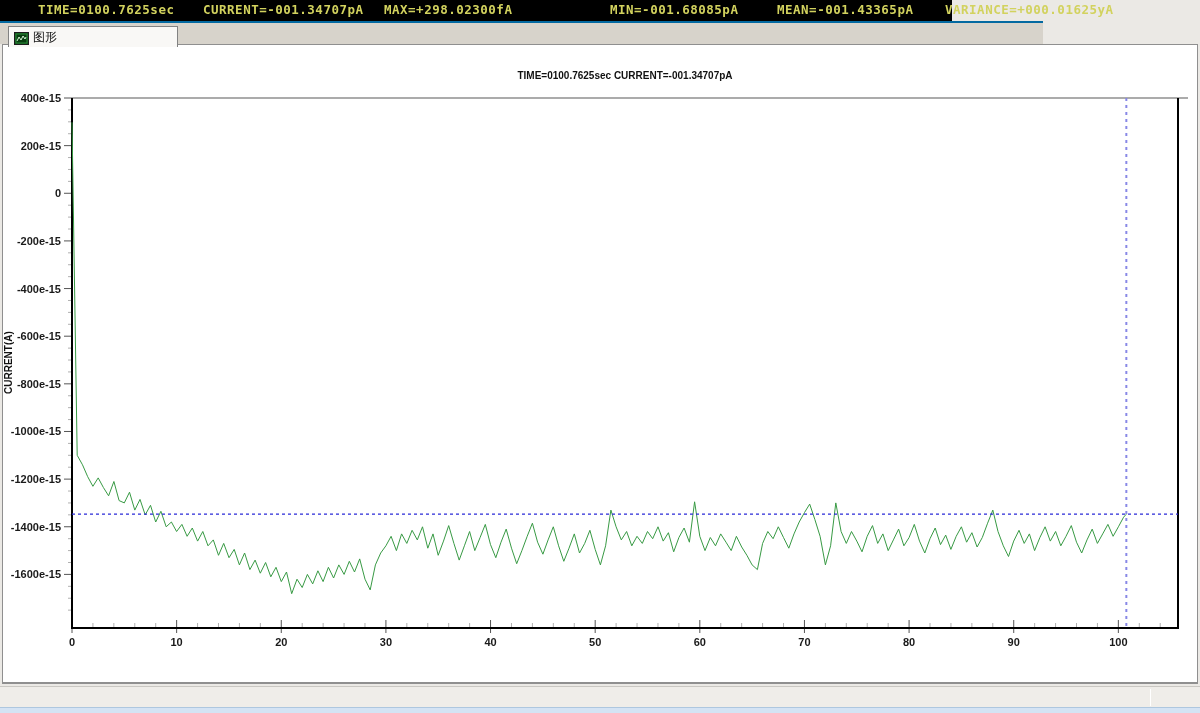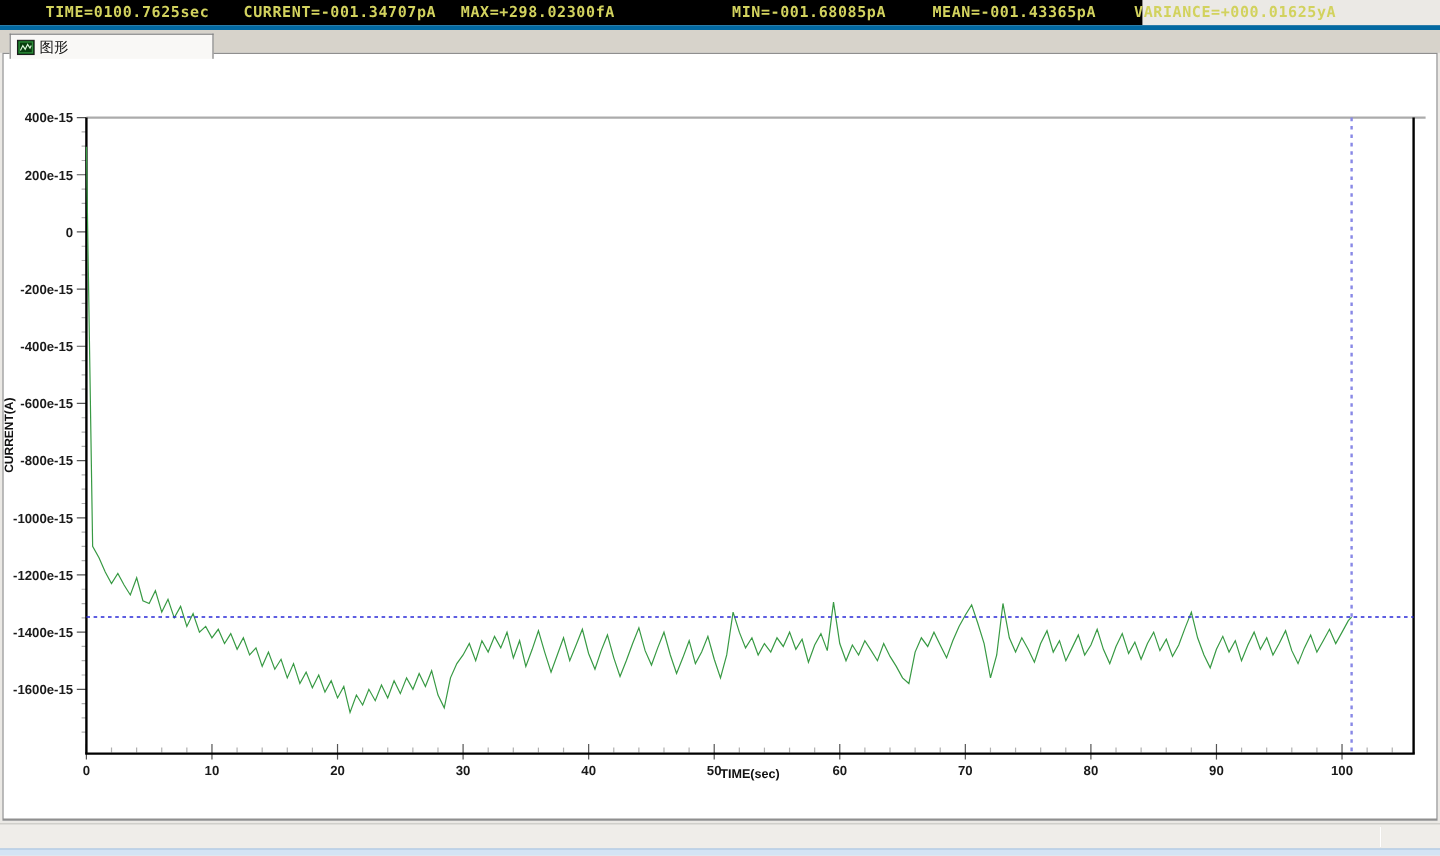--- a/index.html
+++ b/index.html
@@ -13,22 +13,22 @@
     font-family:"DejaVu Sans Mono", monospace; font-size:12.5px; font-weight:bold;
     letter-spacing:0.5px; white-space:nowrap; }
   .ro-time     { left:38px; }
   .ro-current  { left:203px; }
   .ro-max      { left:384px; }
   .ro-min      { left:610px; }
   .ro-mean     { left:777px; }
   .ro-variance { left:945px; }
 
   
-  .tabbar { position:absolute; left:0; top:21px; width:1200px; height:23px;
-    background:#d7d3cb; border-top:4px solid #0369a1; }
+  .tabbar { position:absolute; left:0; top:21px; width:1043px; height:23px;
+    background:#d7d3cb; border-top:2px solid #0369a1; }
   .tab { position:absolute; left:8px; top:3px; width:170px; height:21px;
     background:#f9f8f6; border:1px solid #828282; border-bottom:none;
     display:flex; align-items:center; padding-left:5px; z-index:3; }
   .tab .ticon { width:15px; height:13px; margin-right:4px; display:inline-block; }
   .tab .tlabel { font-size:12px; color:#111; }
 
   
   .panel { position:absolute; left:2px; top:44px; width:1196px; height:640px;
     background:#ffffff; border:1px solid #8f8f8f; border-bottom:2px solid #8f8f8f; }
   .chart-title { position:absolute; left:69px; top:5px; width:1106px;
@@ -71,20 +71,21 @@
         <rect x="0.5" y="0.5" width="14" height="12" fill="#0b4d14" stroke="#1c1c1c"></rect>
         <rect x="2" y="2" width="11" height="9" fill="#073d0e" stroke="#2e8b3a" stroke-width="1"></rect>
         <polyline points="3,9 5,5 7,8 9,4 11,7 12,5" fill="none" stroke="#d8f5d8" stroke-width="1"></polyline>
       </svg>
     </span>
     <span class="tlabel">图形</span>
   </div>
 </div>
 
 <div class="panel">
+  <div class="chart-subtitle">TIME=0100.7625sec CURRENT=-001.34707pA</div>
   <div class="ylabel">CURRENT(A)</div>
   <svg id="plot-svg" width="1196" height="614">
       <line x1="89.9271523178808" y1="578" x2="89.9271523178808" y2="582" stroke="#b0b0b0" stroke-width="1"></line>
       <line x1="110.8543046357616" y1="578" x2="110.8543046357616" y2="582" stroke="#b0b0b0" stroke-width="1"></line>
       <line x1="131.7814569536424" y1="578" x2="131.7814569536424" y2="582" stroke="#b0b0b0" stroke-width="1"></line>
       <line x1="152.7086092715232" y1="578" x2="152.7086092715232" y2="582" stroke="#b0b0b0" stroke-width="1"></line>
       <line x1="194.56291390728478" y1="578" x2="194.56291390728478" y2="582" stroke="#b0b0b0" stroke-width="1"></line>
       <line x1="215.49006622516558" y1="578" x2="215.49006622516558" y2="582" stroke="#b0b0b0" stroke-width="1"></line>
       <line x1="236.41721854304635" y1="578" x2="236.41721854304635" y2="582" stroke="#b0b0b0" stroke-width="1"></line>
       <line x1="257.34437086092714" y1="578" x2="257.34437086092714" y2="582" stroke="#b0b0b0" stroke-width="1"></line>
@@ -200,19 +201,18 @@
       <line x1="61" y1="529.4044943820224" x2="69" y2="529.4044943820224" stroke="#555" stroke-width="1"></line>
       <text x="58" y="533.4044943820224" text-anchor="end" class="ticktext">-1600e-15</text>
       <line x1="69" y1="53" x2="1185" y2="53" stroke="#ababab" stroke-width="2"></line>
       <line x1="1175" y1="53" x2="1175" y2="583" stroke="#000" stroke-width="2"></line>
       <line x1="69" y1="53" x2="69" y2="583" stroke="#000" stroke-width="2"></line>
       <line x1="68" y1="583" x2="1176" y2="583" stroke="#000" stroke-width="2"></line>
       <polyline points="69.0,77.3 74.2,410.3 79.5,419.8 84.7,431.7 89.9,441.3 95.2,432.9 100.4,442.5 105.6,450.8 110.9,436.5 116.1,455.6 121.3,457.9 126.5,447.2 131.8,465.1 137.0,454.4 142.2,469.9 147.5,460.3 152.7,477.0 157.9,466.3 163.2,481.8 168.4,477.0 173.6,486.5 178.9,479.4 184.1,491.3 189.3,483.0 194.6,496.1 199.8,486.5 205.0,500.8 210.3,494.9 215.5,510.3 220.7,498.4 226.0,512.7 231.2,504.4 236.4,519.9 241.6,508.0 246.9,524.6 252.1,515.1 257.3,528.2 262.6,517.5 267.8,531.8 273.0,522.3 278.3,536.6 283.5,527.0 288.7,548.7 294.0,534.2 299.2,542.5 304.4,529.4 309.7,538.9 314.9,525.8 320.1,536.6 325.4,522.3 330.6,533.0 335.8,519.9 341.1,529.4 346.3,516.3 351.5,527.0 356.7,513.9 362.0,534.2 367.2,544.9 372.4,519.9 377.7,508.0 382.9,500.8 388.1,491.3 393.4,505.6 398.6,488.9 403.8,498.4 409.1,485.3 414.3,494.9 419.5,481.8 424.8,503.2 430.0,488.9 435.2,510.3 440.5,496.1 445.7,480.6 450.9,498.4 456.2,515.1 461.4,500.8 466.6,486.5 471.8,505.6 477.1,492.5 482.3,479.4 487.5,499.6 492.8,512.7 498.0,497.2 503.2,484.1 508.5,503.2 513.7,518.7 518.9,505.6 524.2,491.3 529.4,478.2 534.6,497.2 539.9,509.2 545.1,494.9 550.3,481.8 555.6,500.8 560.8,516.3 566.0,503.2 571.3,488.9 576.5,508.0 581.7,498.4 586.9,485.3 592.2,504.4 597.4,519.9 602.6,500.8 607.9,465.1 613.1,481.8 618.3,494.9 623.6,486.5 628.8,500.8 634.0,491.3 639.3,498.4 644.5,486.5 649.7,493.7 655.0,481.8 660.2,496.1 665.4,487.7 670.7,506.8 675.9,492.5 681.1,483.0 686.4,497.2 691.6,456.8 696.8,491.3 702.0,505.6 707.3,492.5 712.5,500.8 717.7,488.9 723.0,497.2 728.2,505.6 733.4,491.3 738.7,502.0 743.9,510.3 749.1,519.9 754.4,524.6 759.6,498.4 764.8,486.5 770.1,493.7 775.3,481.8 780.5,492.5 785.8,503.2 791.0,488.9 796.2,477.0 801.5,467.5 806.7,459.1 811.9,474.6 817.1,491.3 822.4,519.9 827.6,500.8 832.8,457.9 838.1,486.5 843.3,498.4 848.5,486.5 853.8,496.1 859.0,506.8 864.2,491.3 869.5,480.6 874.7,498.4 879.9,488.9 885.2,505.6 890.4,494.9 895.6,484.1 900.9,500.8 906.1,492.5 911.3,479.4 916.5,496.1 921.8,508.0 927.0,493.7 932.2,483.0 937.5,499.6 942.7,490.1 947.9,504.4 953.2,491.3 958.4,481.8 963.6,497.2 968.9,487.7 974.1,502.0 979.3,492.5 984.6,478.2 989.8,465.1 995.0,486.5 1000.3,500.8 1005.5,511.5 1010.7,496.1 1016.0,485.3 1021.2,498.4 1026.4,488.9 1031.6,505.6 1036.9,492.5 1042.1,481.8 1047.3,496.1 1052.6,486.5 1057.8,500.8 1063.0,491.3 1068.3,480.6 1073.5,497.2 1078.7,508.0 1084.0,494.9 1089.2,484.1 1094.4,498.4 1099.7,488.9 1104.9,479.4 1110.1,491.3 1115.4,481.8 1120.6,472.2 1123.3,469.2" fill="none" stroke="#389a44" stroke-width="1"></polyline>
       <line x1="69" y1="469.156" x2="1175" y2="469.156" stroke="#2a2ad8" stroke-width="1.2" stroke-dasharray="3,3"></line>
       <line x1="1123.3360927152319" y1="53" x2="1123.3360927152319" y2="583" stroke="#8888e6" stroke-width="2" stroke-dasharray="3,4"></line>
     </svg>
-  <div class="xlabel">TIME(sec)</div>
 </div>
 
 <div class="statusbar">
   <div class="sep"></div>
 </div>
 <div class="bottomstrip"></div>
 
 </body></html>

